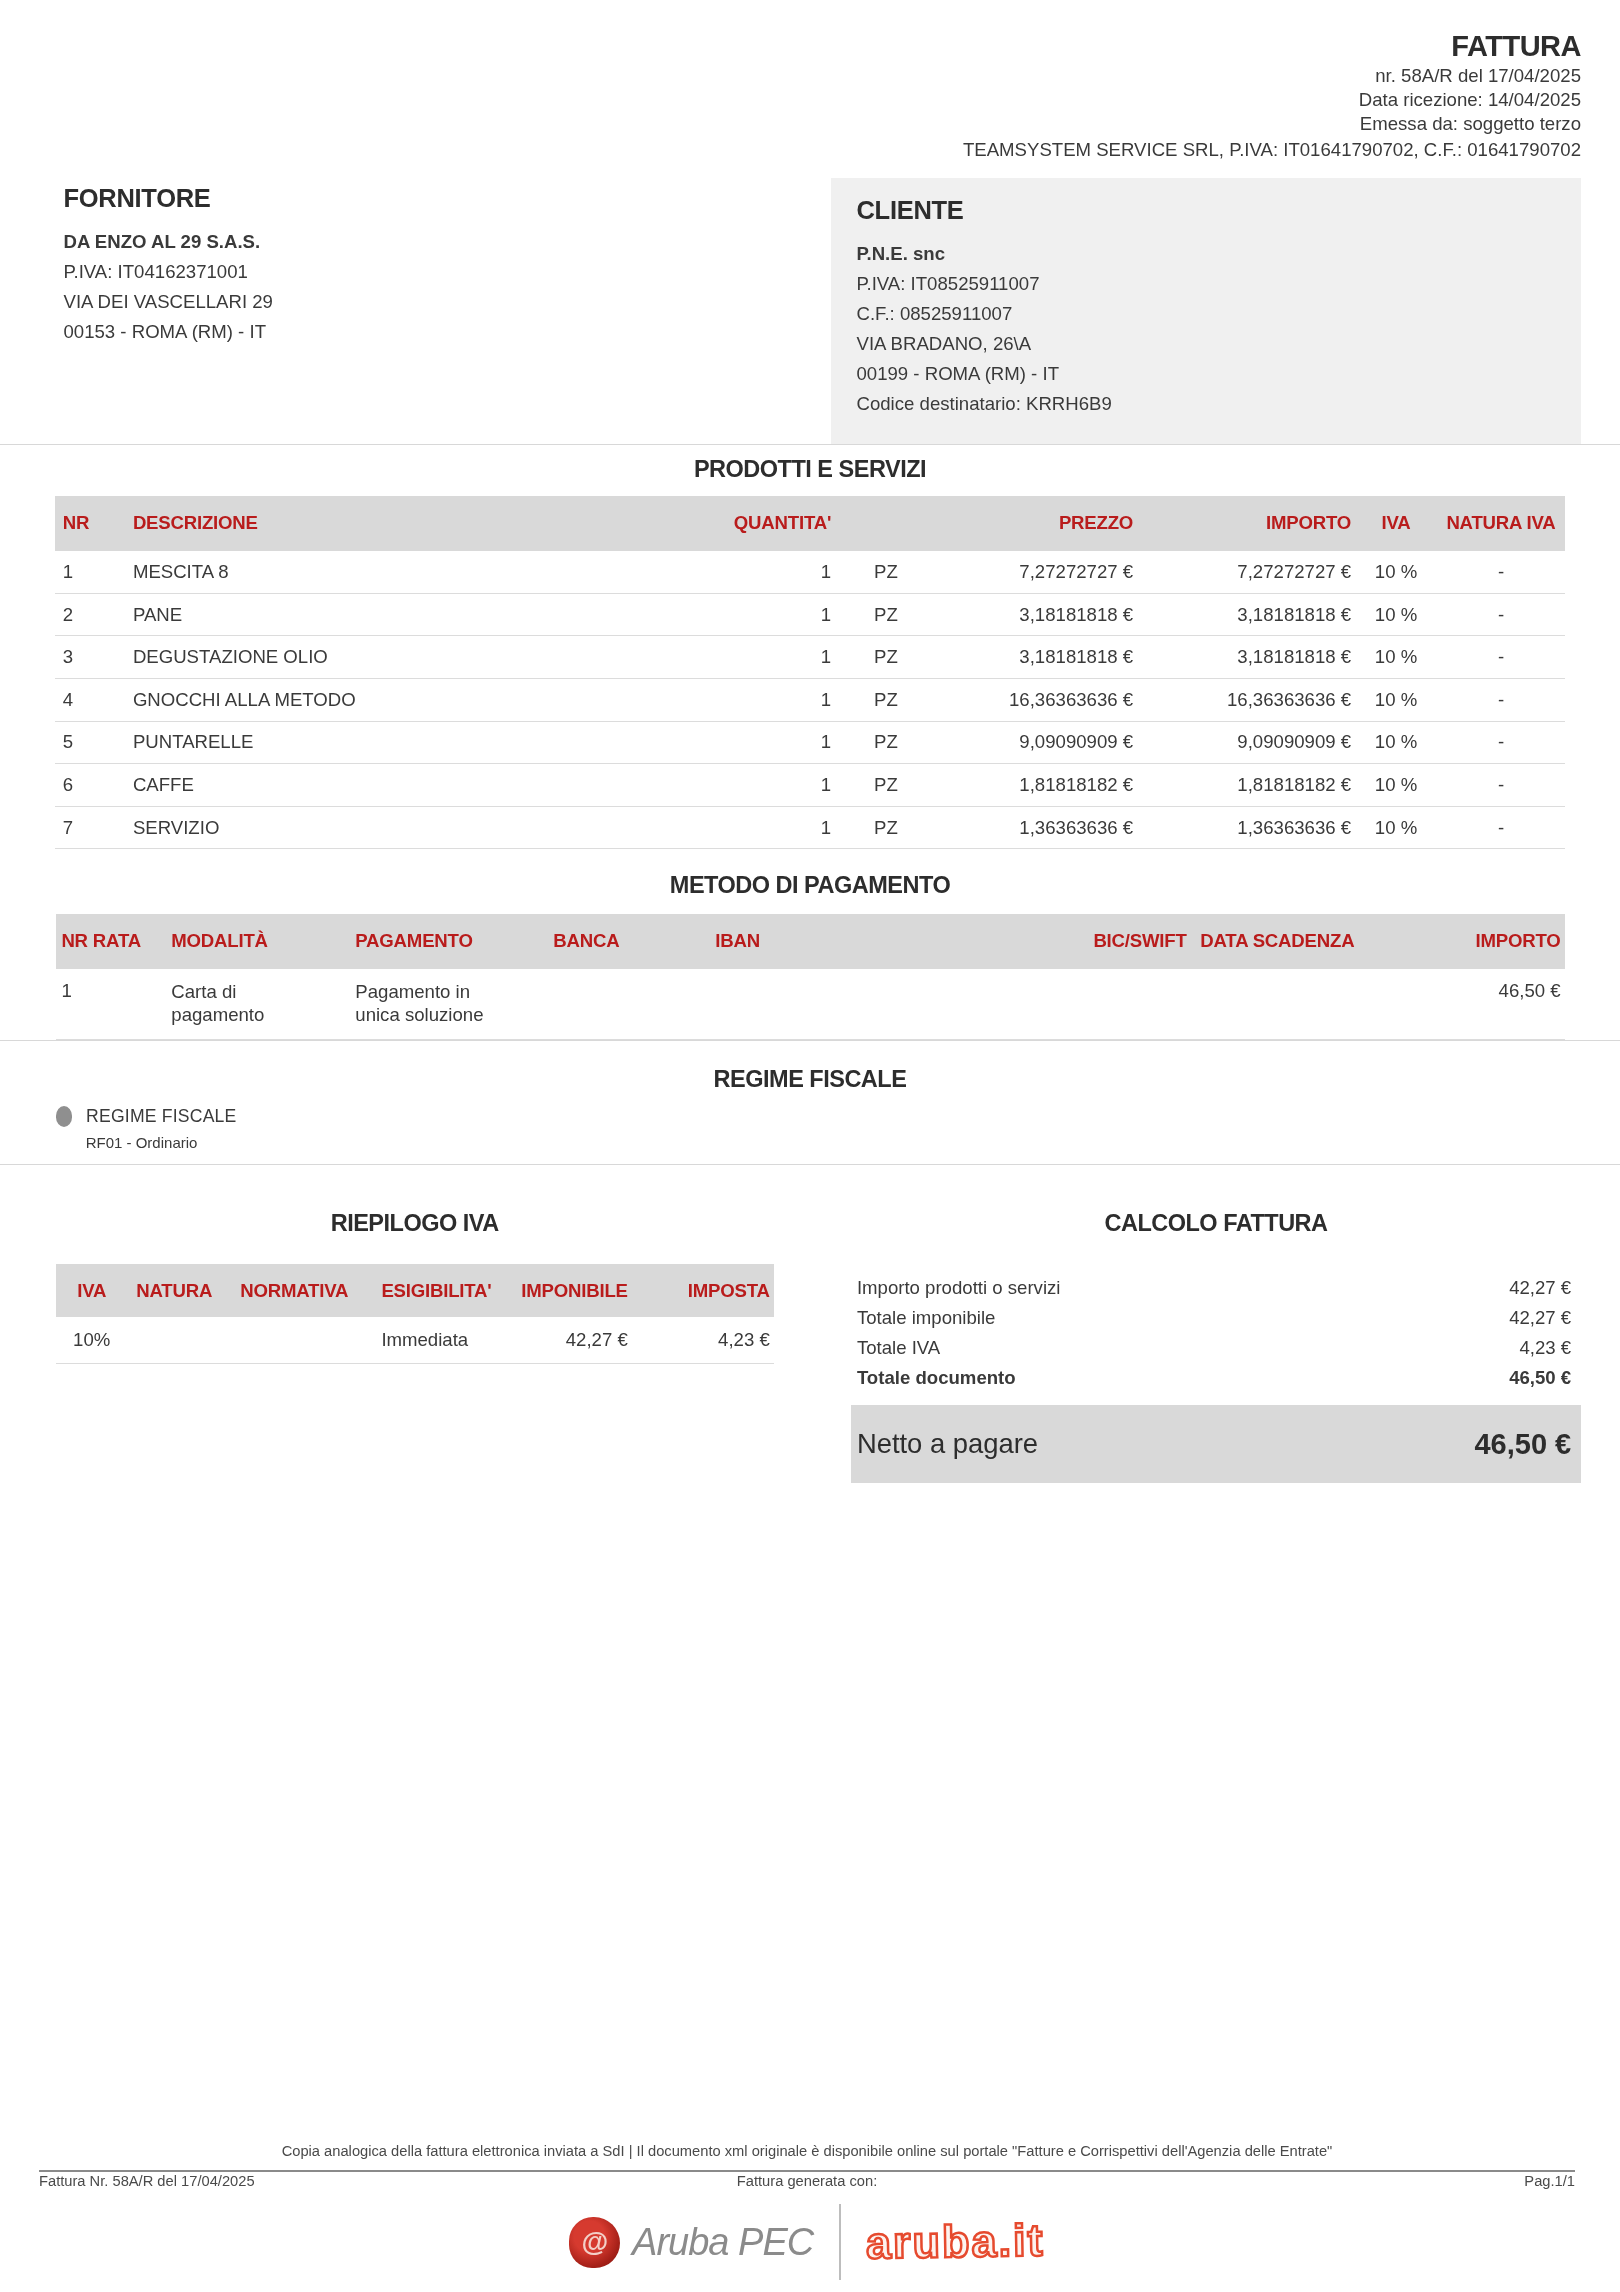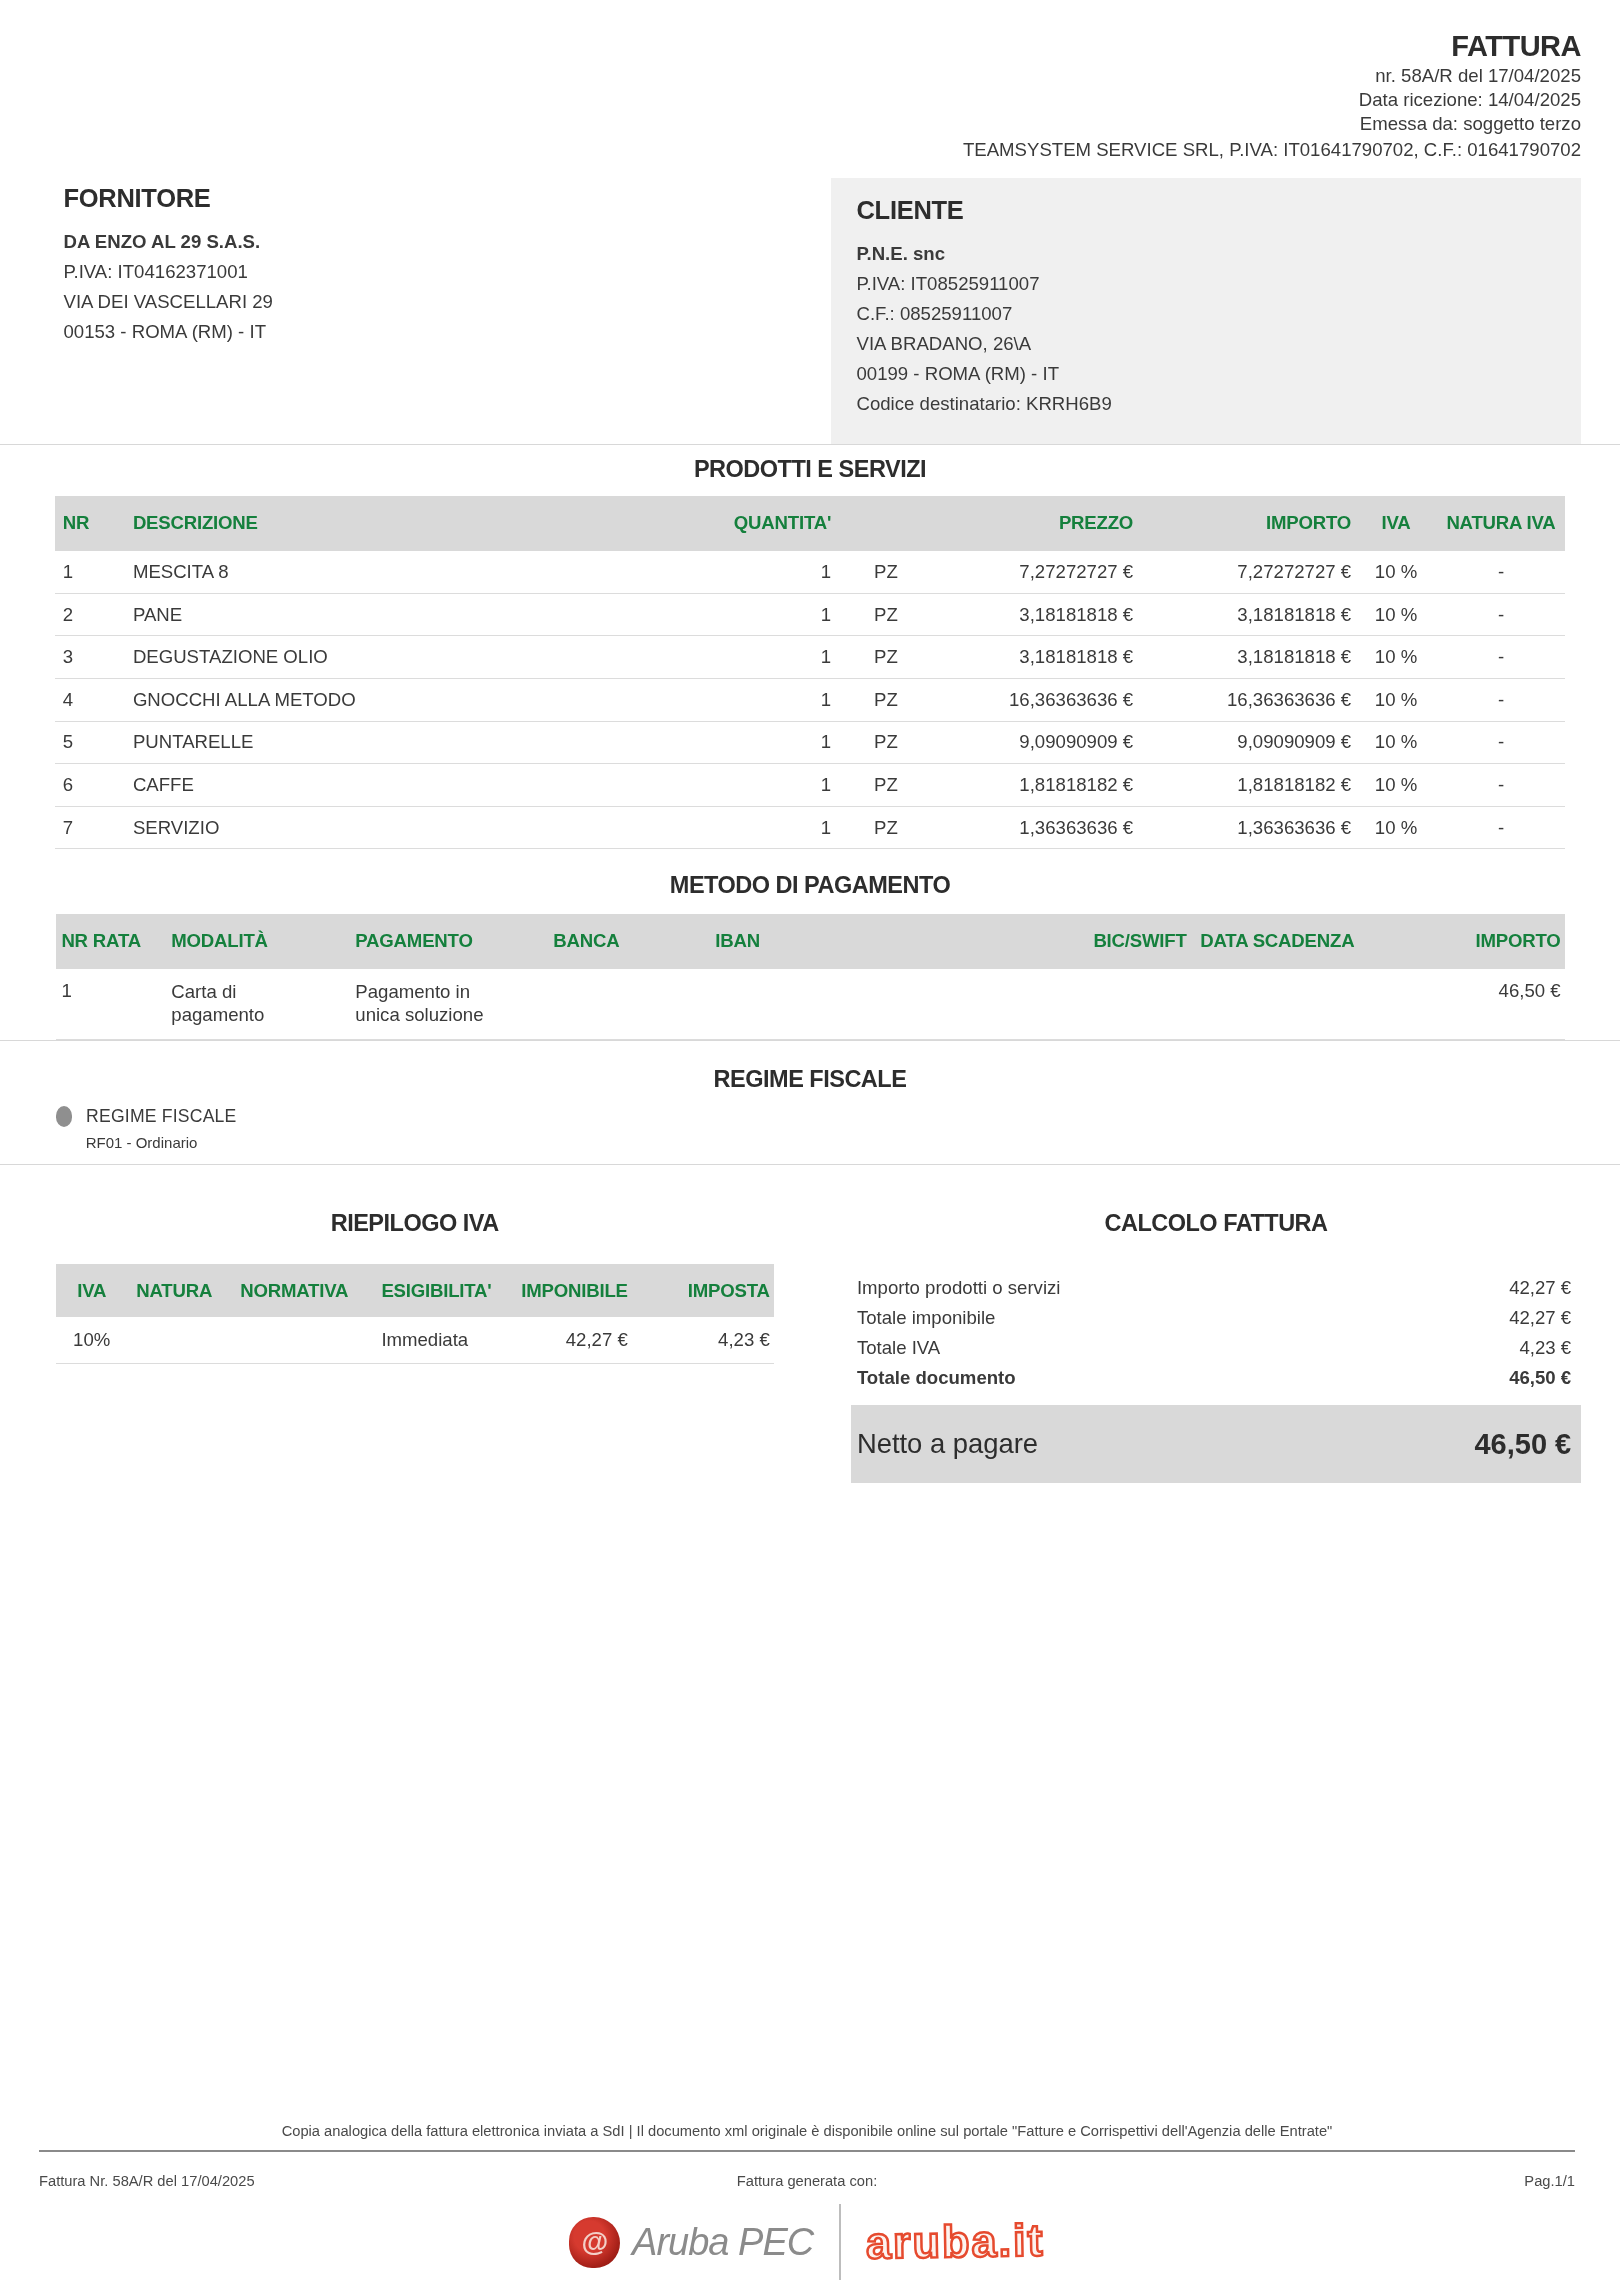--- a/index.html
+++ b/index.html
@@ -25,21 +25,21 @@
   .divider.full { margin:0 -39px; }
 
   
   .section-title { text-align:center; font-size:23.5px; font-weight:bold; color:#2d2d2d; letter-spacing:-0.5px; line-height:29px; }
   .t-products { margin-top:9.8px; }
   .t-payment { margin-top:21.6px; }
   .t-regime { margin-top:23.5px; }
 
   
   table { border-collapse:collapse; table-layout:fixed; width:1509px; margin:0 auto; }
-  th { background:#d9d9d9; font-size:18.6px; font-weight:bold; color:#15803d; letter-spacing:-0.2px; padding:16.7px 3.9px; }
+  th { background:#d9d9d9; font-size:18.6px; font-weight:bold; color:#b91c1c; letter-spacing:-0.2px; padding:16.7px 3.9px; }
   td { font-size:18.6px; padding:9.8px 3.9px; vertical-align:top; }
   tbody tr { border-bottom:1px solid #dcdcdc; }
   .al { text-align:left; } .ar { text-align:right; } .ac { text-align:center; }
 
   .products-table { margin-top:11.8px; }
   .products-table th, .products-table td { white-space:nowrap; overflow:hidden; }
   .col-pz { padding-left:39px; }
 
   .payment-table { margin-top:13.7px; }
   .payment-table td { padding-top:10.8px; padding-bottom:12.7px; }
@@ -69,21 +69,21 @@
   .calc-value { margin-left:auto; padding-right:9.8px; }
   .calc-bold { font-weight:bold; }
   .net-box { margin-top:11.8px; background:#d9d9d9; display:flex; align-items:center; padding:0 9.8px 0 5.9px; height:78px; }
   .net-label { font-size:27.4px; color:#2d2d2d; }
   .net-value { margin-left:auto; font-size:29px; font-weight:bold; color:#2d2d2d; }
 
   
   .footer { position:absolute; left:39px; right:45px; bottom:5.9px; }
   .copy-line { text-align:center; font-size:14.7px; color:#4a4a4a; margin-bottom:11.8px; }
   .footer-hr { border-top:2px solid #8a8a8a; }
-  .footer-row { display:flex; font-size:14.7px; color:#4a4a4a; margin-top:21px; }
+  .footer-row { display:flex; font-size:14.7px; color:#4a4a4a; margin-top:1px; }
   .footer-center { position:absolute; left:0; right:0; text-align:center; }
   .footer-right { margin-left:auto; }
   .logos { display:flex; align-items:center; justify-content:center; gap:25.5px; margin-top:7.8px; height:90px; }
   .arubapec { display:flex; align-items:center; gap:11.8px; }
   .rose { width:51px; height:51px; background:radial-gradient(circle at 40% 38%, #d63a2f 0 35%, #a31f17 70%, #7e140e 100%); border-radius:48% 52% 50% 46%; display:flex; align-items:center; justify-content:center; color:#f3d0c8; font-size:27.4px; font-weight:bold; }
   .arubapec-text { font-size:38px; font-weight:normal; font-style:italic; color:#8b8b8b; letter-spacing:-1px; }
   .logo-div { width:2px; height:76px; background:#bdbdbd; }
   .arubait-text { font-size:45px; font-weight:bold; color:#fdf3ef; -webkit-text-stroke:2.5px #e64a2e; letter-spacing:2px; transform:rotate(-1deg); }
 </style>
 </head>

